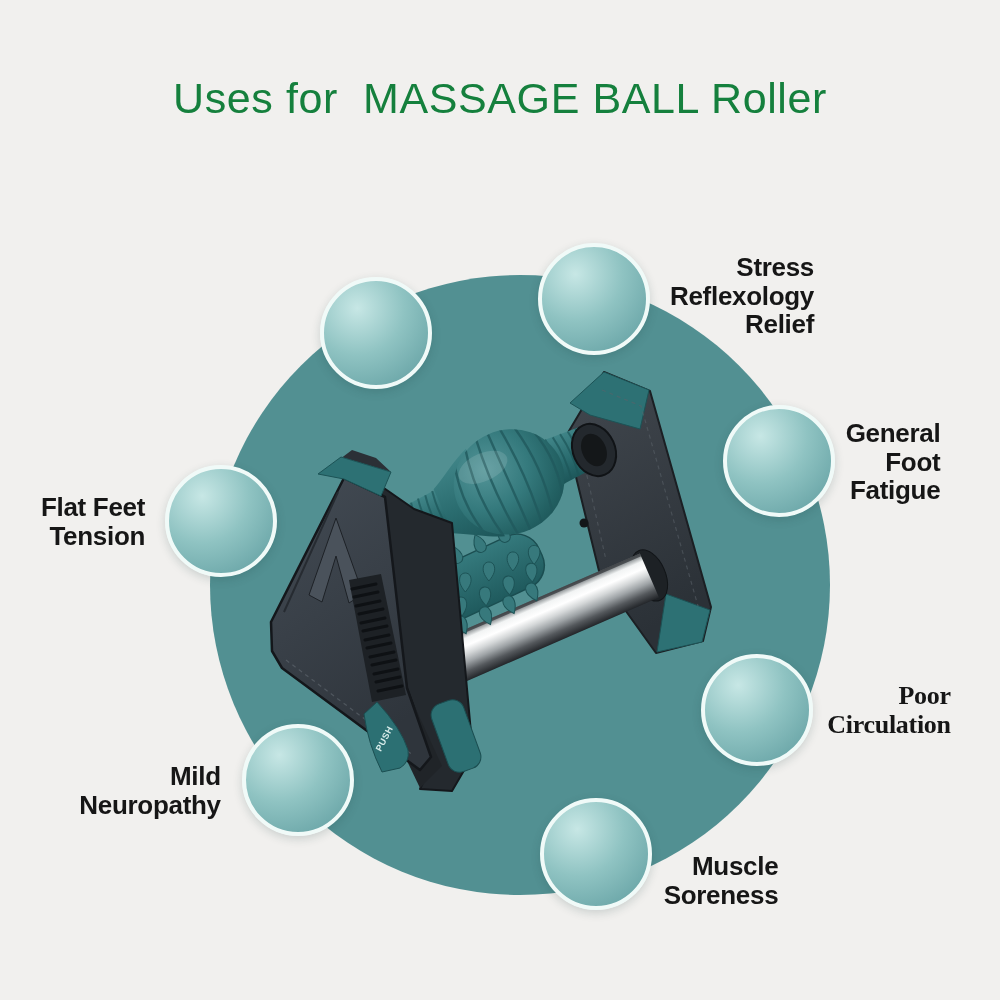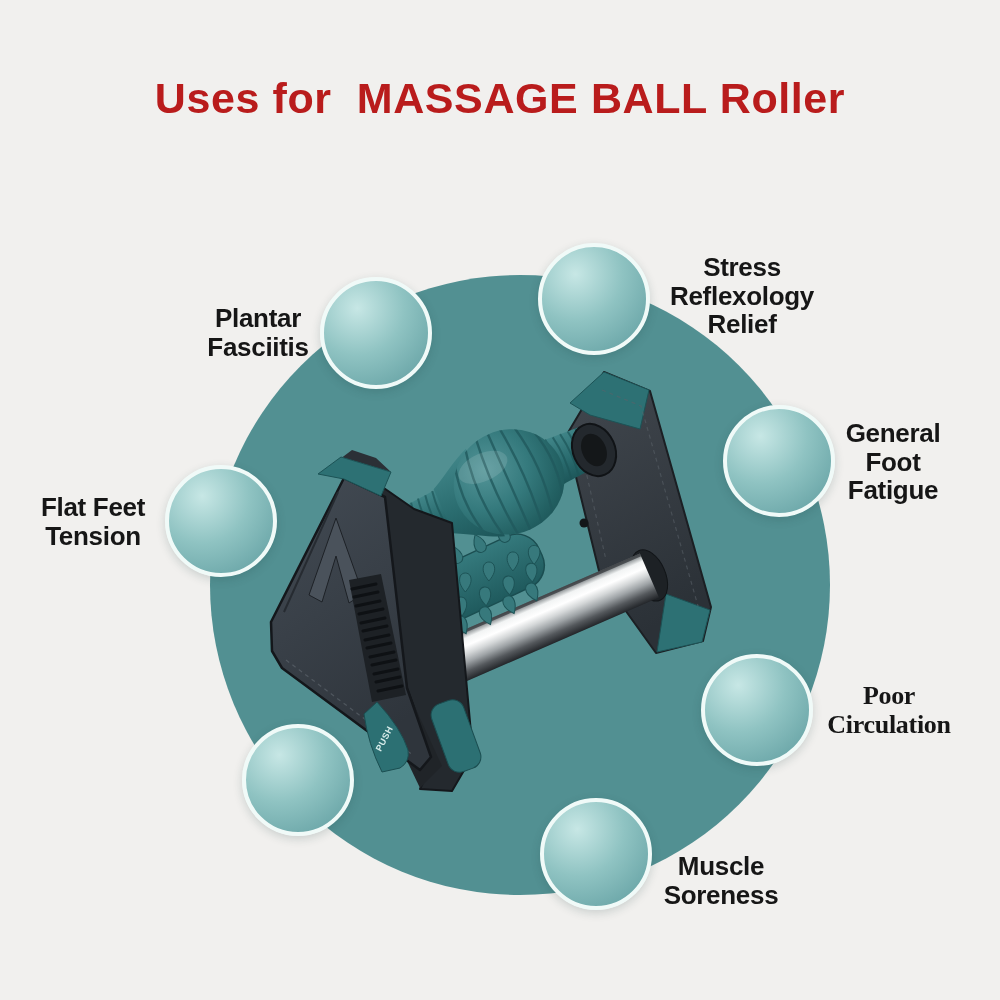--- a/index.html
+++ b/index.html
@@ -5,29 +5,29 @@
   :root{
     --background:#f1f0ee; --stage-circle:#529092;
     --bubble-light:#c7e7e5; --bubble-mid:#8fc3c2; --bubble-dark:#5d9b9e; --bubble-ring:#f0faf8;
     --label-text:#161616;
   }
   html,body{margin:0;padding:0;}
   body{width:1000px;height:1000px;overflow:hidden;background:var(--background);
        font-family:"Liberation Sans","DejaVu Sans",sans-serif;}
   .stage{position:relative;width:1000px;height:1000px;}
   .title{position:absolute;left:0;right:0;top:74px;margin:0;text-align:center;
-         font-size:43px;font-weight:700;letter-spacing:.6px;color:#b91c1c;white-space:pre;}
+         font-size:43px;font-weight:400;letter-spacing:.6px;color:#15803d;white-space:pre;}
   .circle{position:absolute;left:210px;top:275px;width:620px;height:620px;border-radius:50%;
           background:var(--stage-circle);}
   .product-svg{position:absolute;left:0;top:0;width:1000px;height:1000px;}
   .bubble{position:absolute;width:112px;height:112px;border-radius:50%;box-sizing:border-box;
           border:4px solid var(--bubble-ring);
           background:radial-gradient(circle at 32% 26%,var(--bubble-light) 0%,var(--bubble-mid) 45%,var(--bubble-dark) 100%);
           box-shadow:0 3px 10px rgba(25,60,62,.18);}
-  .use-label{position:absolute;transform:translate(-50%,-50%);text-align:center;
+  .use-label{position:absolute;transform:translate(-50%,-50%);text-align:right;
              font-size:26px;font-weight:700;line-height:1.1;letter-spacing:-.3px;
              color:var(--label-text);white-space:pre-line;}
   
   .b-plantar{left:320px;top:277px;} .b-stress{left:538px;top:243px;}
   .b-general{left:723px;top:405px;} .b-poor{left:701px;top:654px;}
   .b-muscle{left:540px;top:798px;}  .b-mild{left:242px;top:724px;}
   .b-flat{left:165px;top:465px;}
   
   .l-plantar{left:258px;top:333px;} .l-stress{left:742px;top:296px;}
   .l-general{left:893px;top:462px;} .l-poor{left:889px;top:711px;font-family:Liberation Serif, serif;}
@@ -160,28 +160,28 @@
   </svg>
 
   <div class="bubble b-plantar"></div>
   <div class="bubble b-stress"></div>
   <div class="bubble b-general"></div>
   <div class="bubble b-poor"></div>
   <div class="bubble b-muscle"></div>
   <div class="bubble b-mild"></div>
   <div class="bubble b-flat"></div>
 
-  <div class="use-label l-plantar">Plantar
-Fasciitis</div>
   <div class="use-label l-stress">Stress
 Reflexology
 Relief</div>
   <div class="use-label l-general">General
 Foot
 Fatigue</div>
   <div class="use-label l-poor">Poor
 Circulation</div>
   <div class="use-label l-muscle">Muscle
 Soreness</div>
+  <div class="use-label l-mild">Mild
+Neuropathy</div>
   <div class="use-label l-flat">Flat Feet
 Tension</div>
 
 </div>
 
 </body></html>

